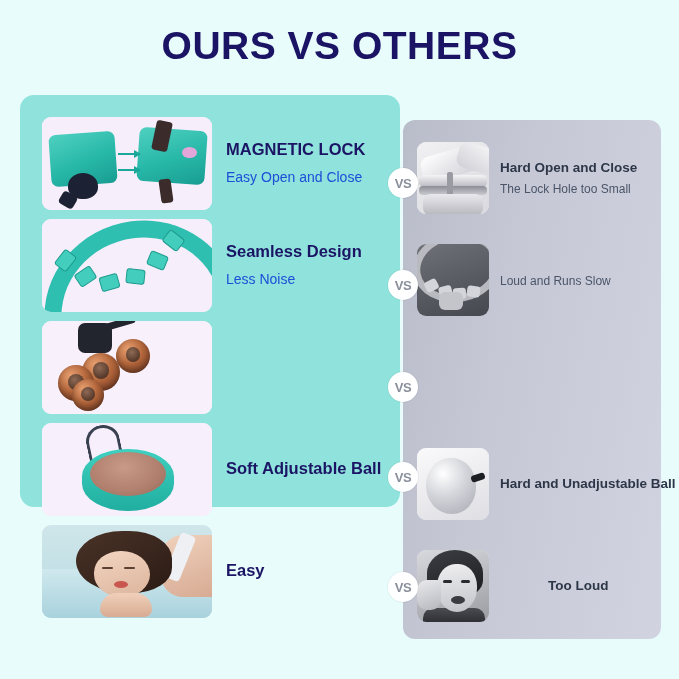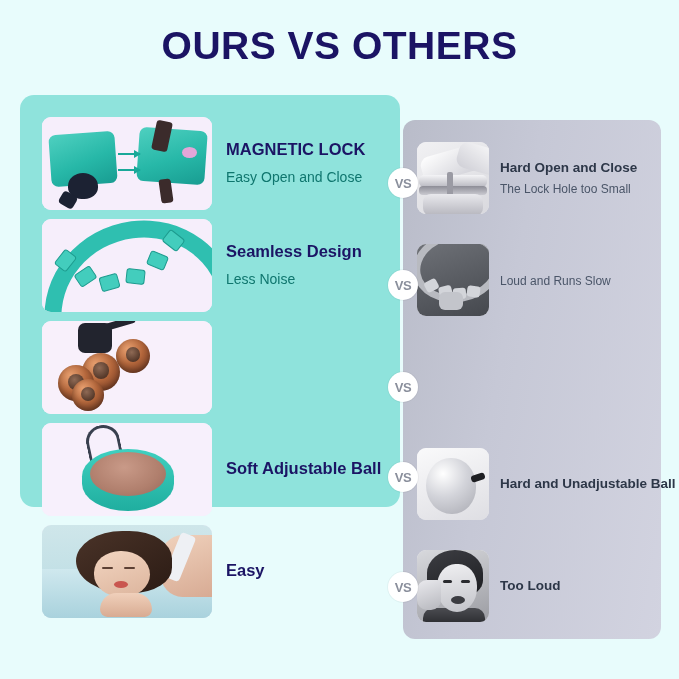--- a/index.html
+++ b/index.html
@@ -97,21 +97,21 @@
   }
 
   .ours-title {
     font-size: 16.5px;
     font-weight: bold;
     color: #1b1464;
     white-space: nowrap;
   }
   .ours-sub {
     font-size: 14px;
-    color: #0f766e;
+    color: #1d4ed8;
     margin-top: 5px;
     white-space: nowrap;
   }
   .others-title {
     font-size: 13.5px;
     font-weight: bold;
     color: #2d3748;
     white-space: nowrap;
   }
   .others-sub {
@@ -518,21 +518,21 @@
       <div class="art gballoon-bg">
         <div class="gballoon"></div>
         <div class="gballoon-neck"></div>
       </div>
     </div>
     <div class="others-text">
       <div class="others-title">Hard and Unadjustable Ball</div>
     </div>
   </div>
 
-  <div class="others-row single-line" style="top:418px;">
+  <div class="others-row single-line" style="top:418px;gap:48px;">
     <div class="others-thumb">
       <div class="art gface-bg">
         <div class="gf-body"></div>
         <div class="gf-hair"></div>
         <div class="gf-face"></div>
         <div class="gf-eye l"></div>
         <div class="gf-eye r"></div>
         <div class="gf-mouth"></div>
         <div class="gf-hand"></div>
       </div>

